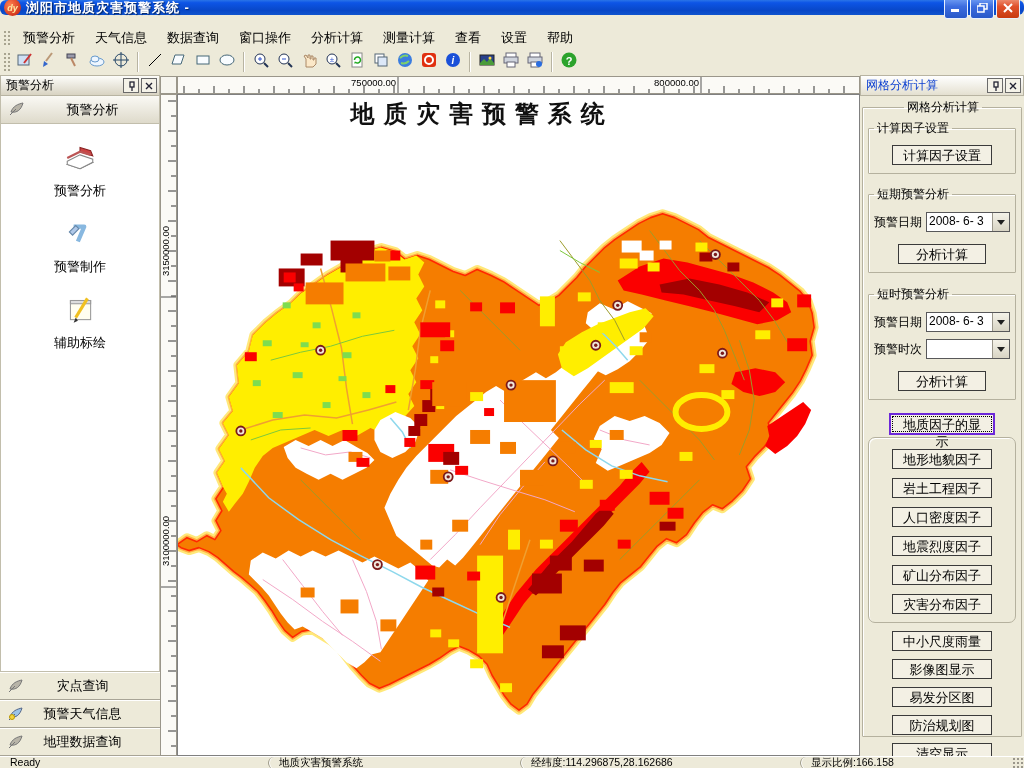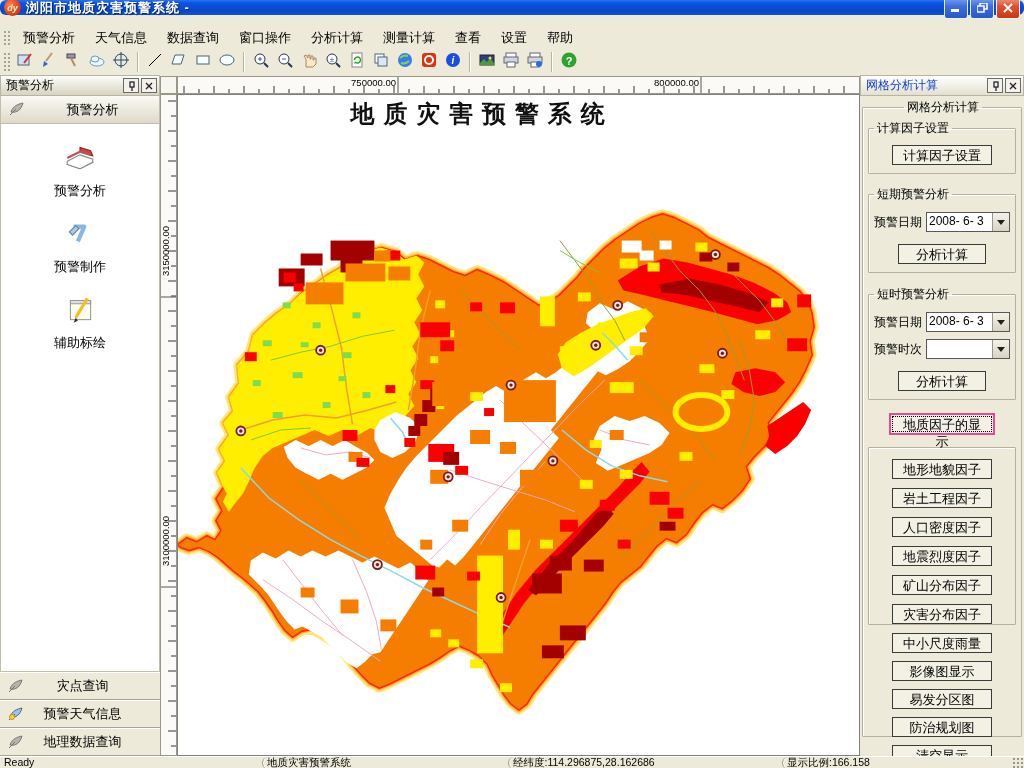--- a/index.html
+++ b/index.html
@@ -60,36 +60,36 @@
   .rp-body{flex:1;padding:1px;overflow:hidden;}
   fieldset{border:1px solid #B5B19E;box-shadow:1px 1px 0 #fff inset;border-radius:1px;
     margin:0;padding:2px 5px 6px;}
   fieldset legend{font-size:12px;padding:0 3px;}
   .fs-outer{margin:2px 1px;height:638px;box-sizing:border-box;}
   .fs-outer>legend{margin-left:36px;}
   .fs-sub{margin-top:2px;}
   .xpbtn{display:block;width:100px;height:20px;margin:6px auto 2px;background:#F3F0E4;
     border:1px solid #3a3a3a;font-size:13px;text-align:center;line-height:18px;
     font-family:inherit;box-sizing:border-box;}
-  .xpbtn.focused{border:2px solid #ec4899;outline:1px dotted #000;outline-offset:-4px;
+  .xpbtn.focused{border:2px solid #6d28d9;outline:1px dotted #000;outline-offset:-4px;
     width:106px;height:22px;line-height:17px;}
   .combo-row{display:flex;align-items:center;margin:7px 0 2px;}
   .combo-row .c-lbl{font-size:12px;width:52px;flex:0 0 52px;}
   .combo{flex:1;height:18px;background:#fff;border:1px solid #58585a;display:flex;}
   .combo .c-val{flex:1;font-size:12px;line-height:16px;padding-left:2px;overflow:hidden;white-space:nowrap;}
   .combo .c-btn{width:16px;background:linear-gradient(180deg,#F4F2E8,#D8D4C4);
     border-left:1px solid #9a968a;display:flex;align-items:center;justify-content:center;}
   .combo .c-btn:after{content:"";border:4px solid transparent;border-top:5px solid #202020;margin-top:5px;}
-  .fs-factors{margin-top:12px;padding:2px 5px 0;}
+  .fs-factors{margin-top:2px;padding:2px 5px 8px;border-radius:7px;}
   .fs-factors .xpbtn{margin:9px auto 0;}
   .rp-bottom .xpbtn{margin:8px auto 0;}
   .statusbar{position:absolute;left:0;top:756px;width:1024px;height:12px;background:#EDEAD9;
     border-top:1px solid #fff;border-bottom:2px solid #1A47C8;display:flex;font-size:10.5px;
     line-height:11px;box-sizing:content-box;}
-  .sb-sec{padding-left:4px;border-left:1px solid #9D9A88;box-shadow:1px 0 0 #fff inset;
+  .sb-sec{padding-left:10px;border-left:1px solid #9D9A88;box-shadow:1px 0 0 #fff inset;
     overflow:hidden;white-space:nowrap;border-radius:6px;}
   .sb-sec:first-child{border-left:none;box-shadow:none;}
   .sb-grip{margin-left:auto;width:12px;
     background-image:radial-gradient(#9a968a 1px,transparent 1.1px);background-size:4px 4px;}
 </style>
 </head>
 <body>
 
 <div class="titlebar">
   <div class="app-icon">dy</div>

